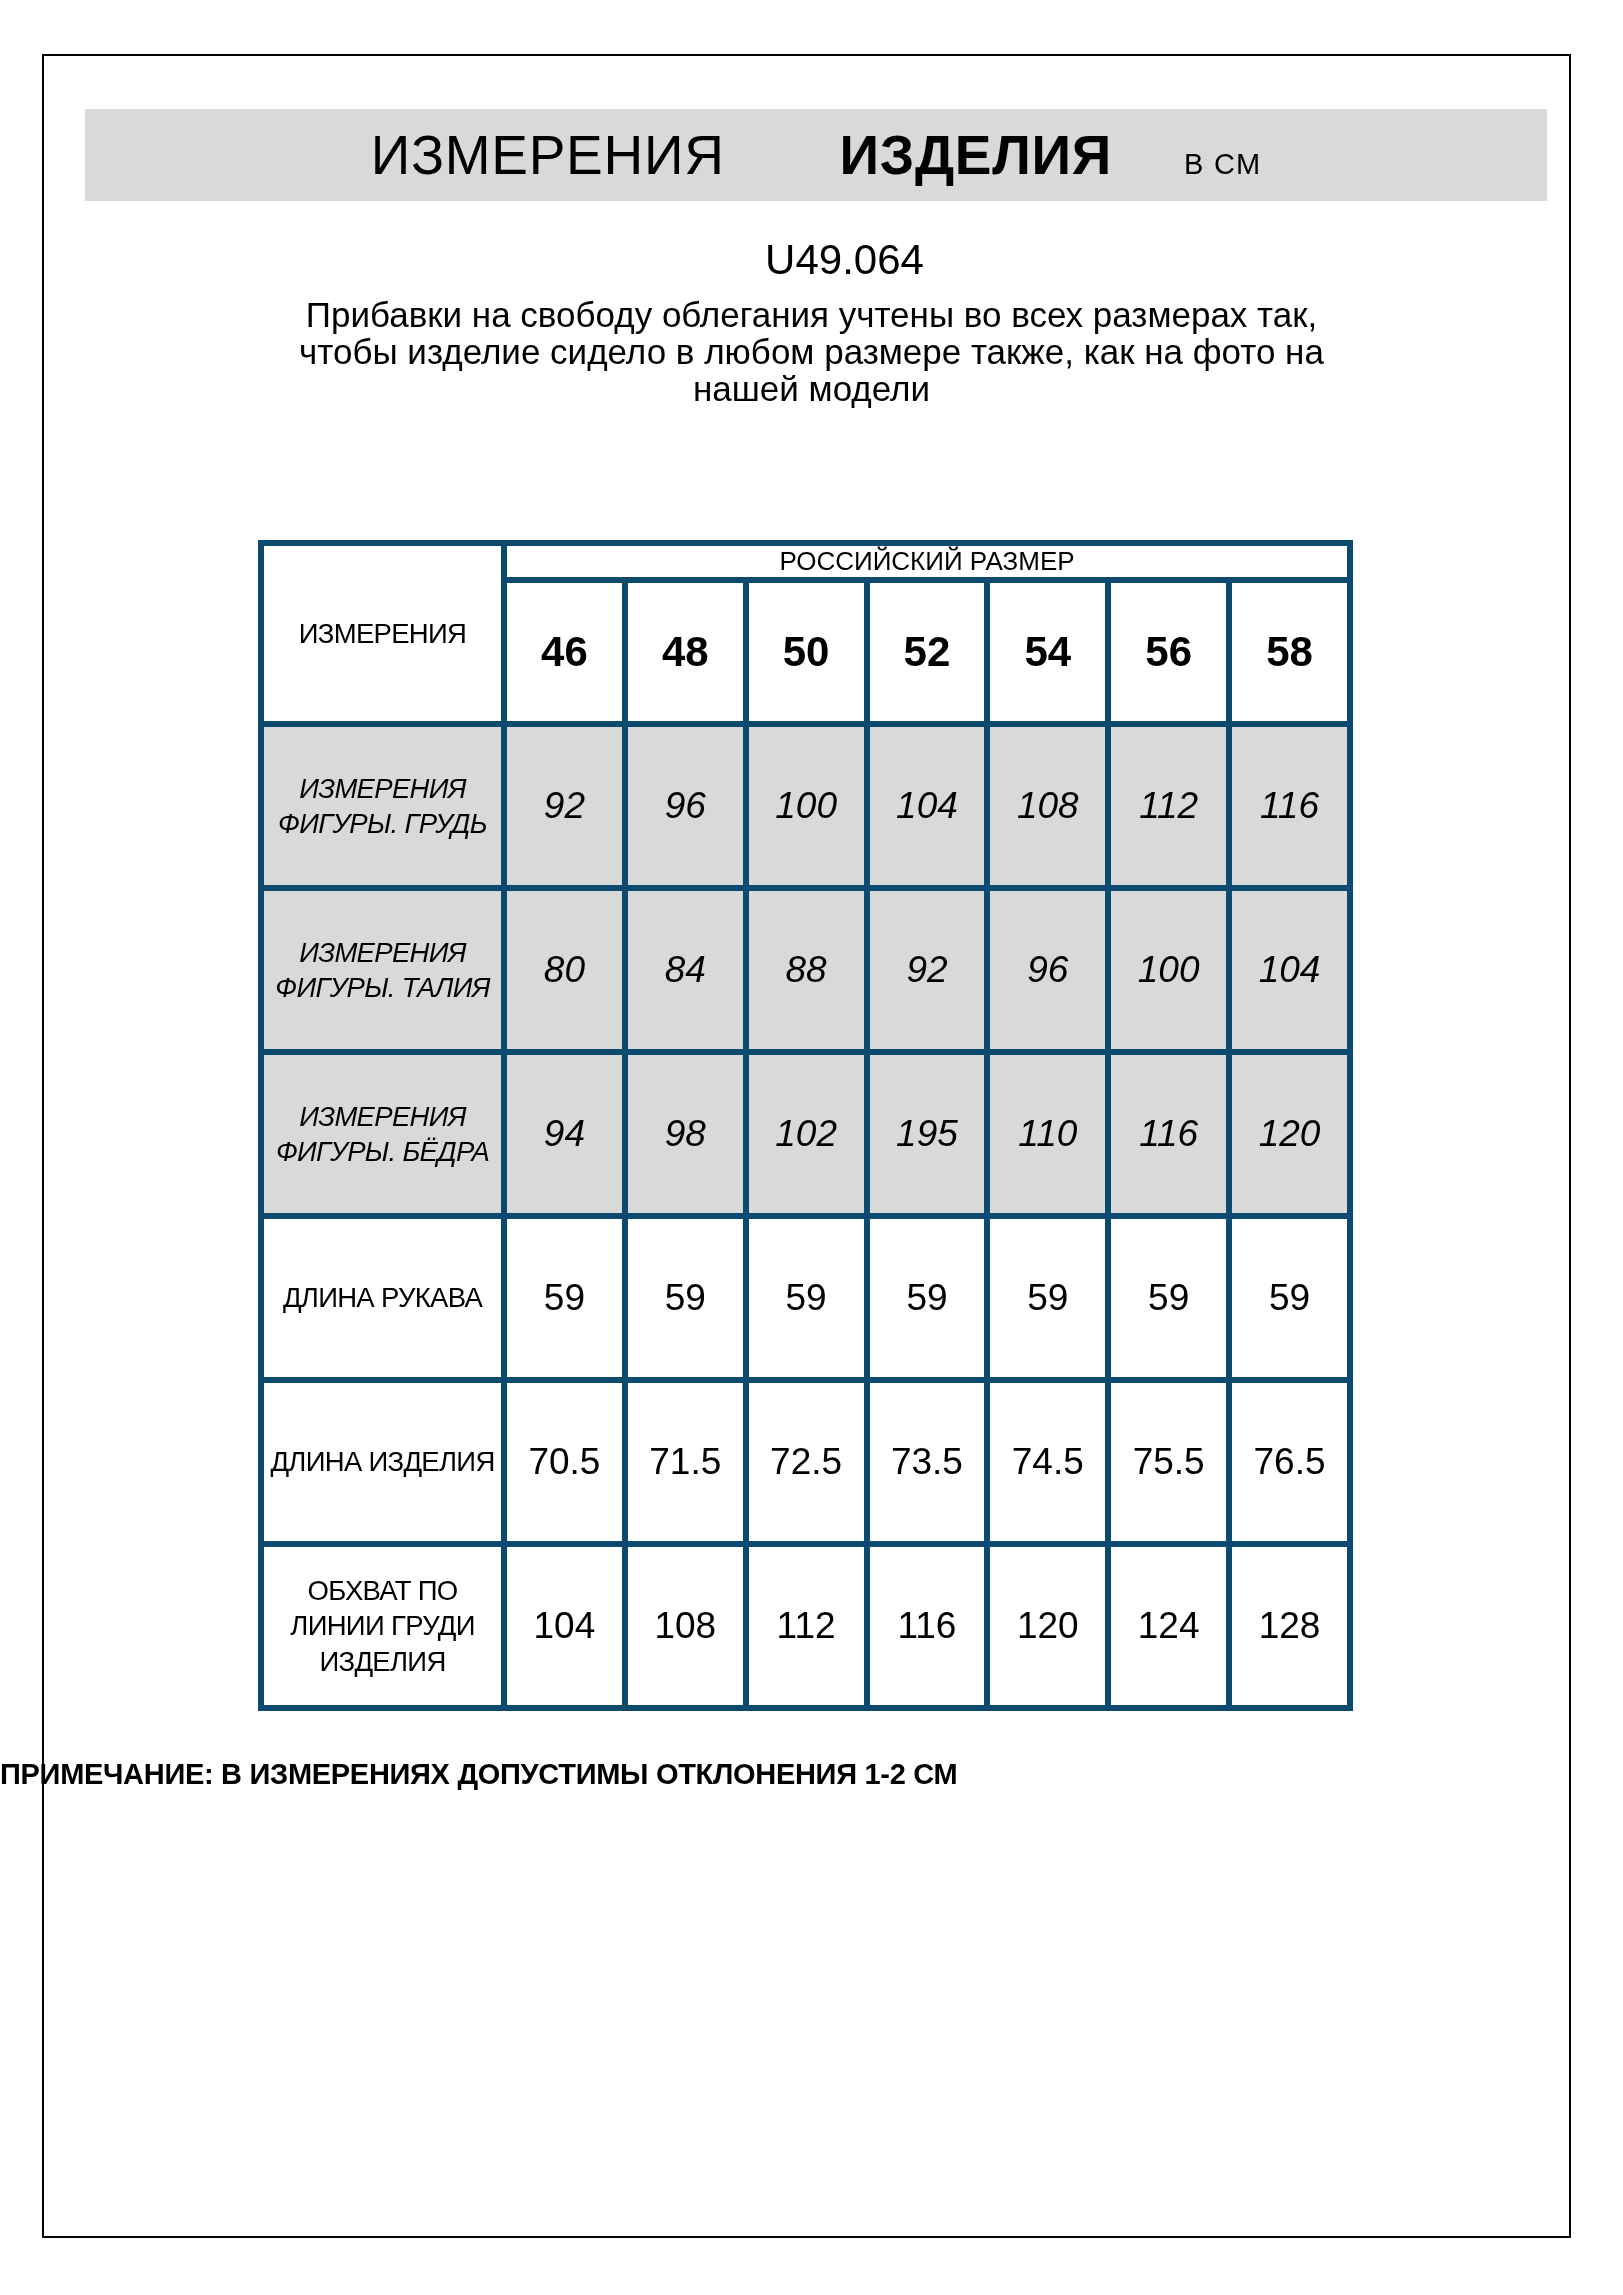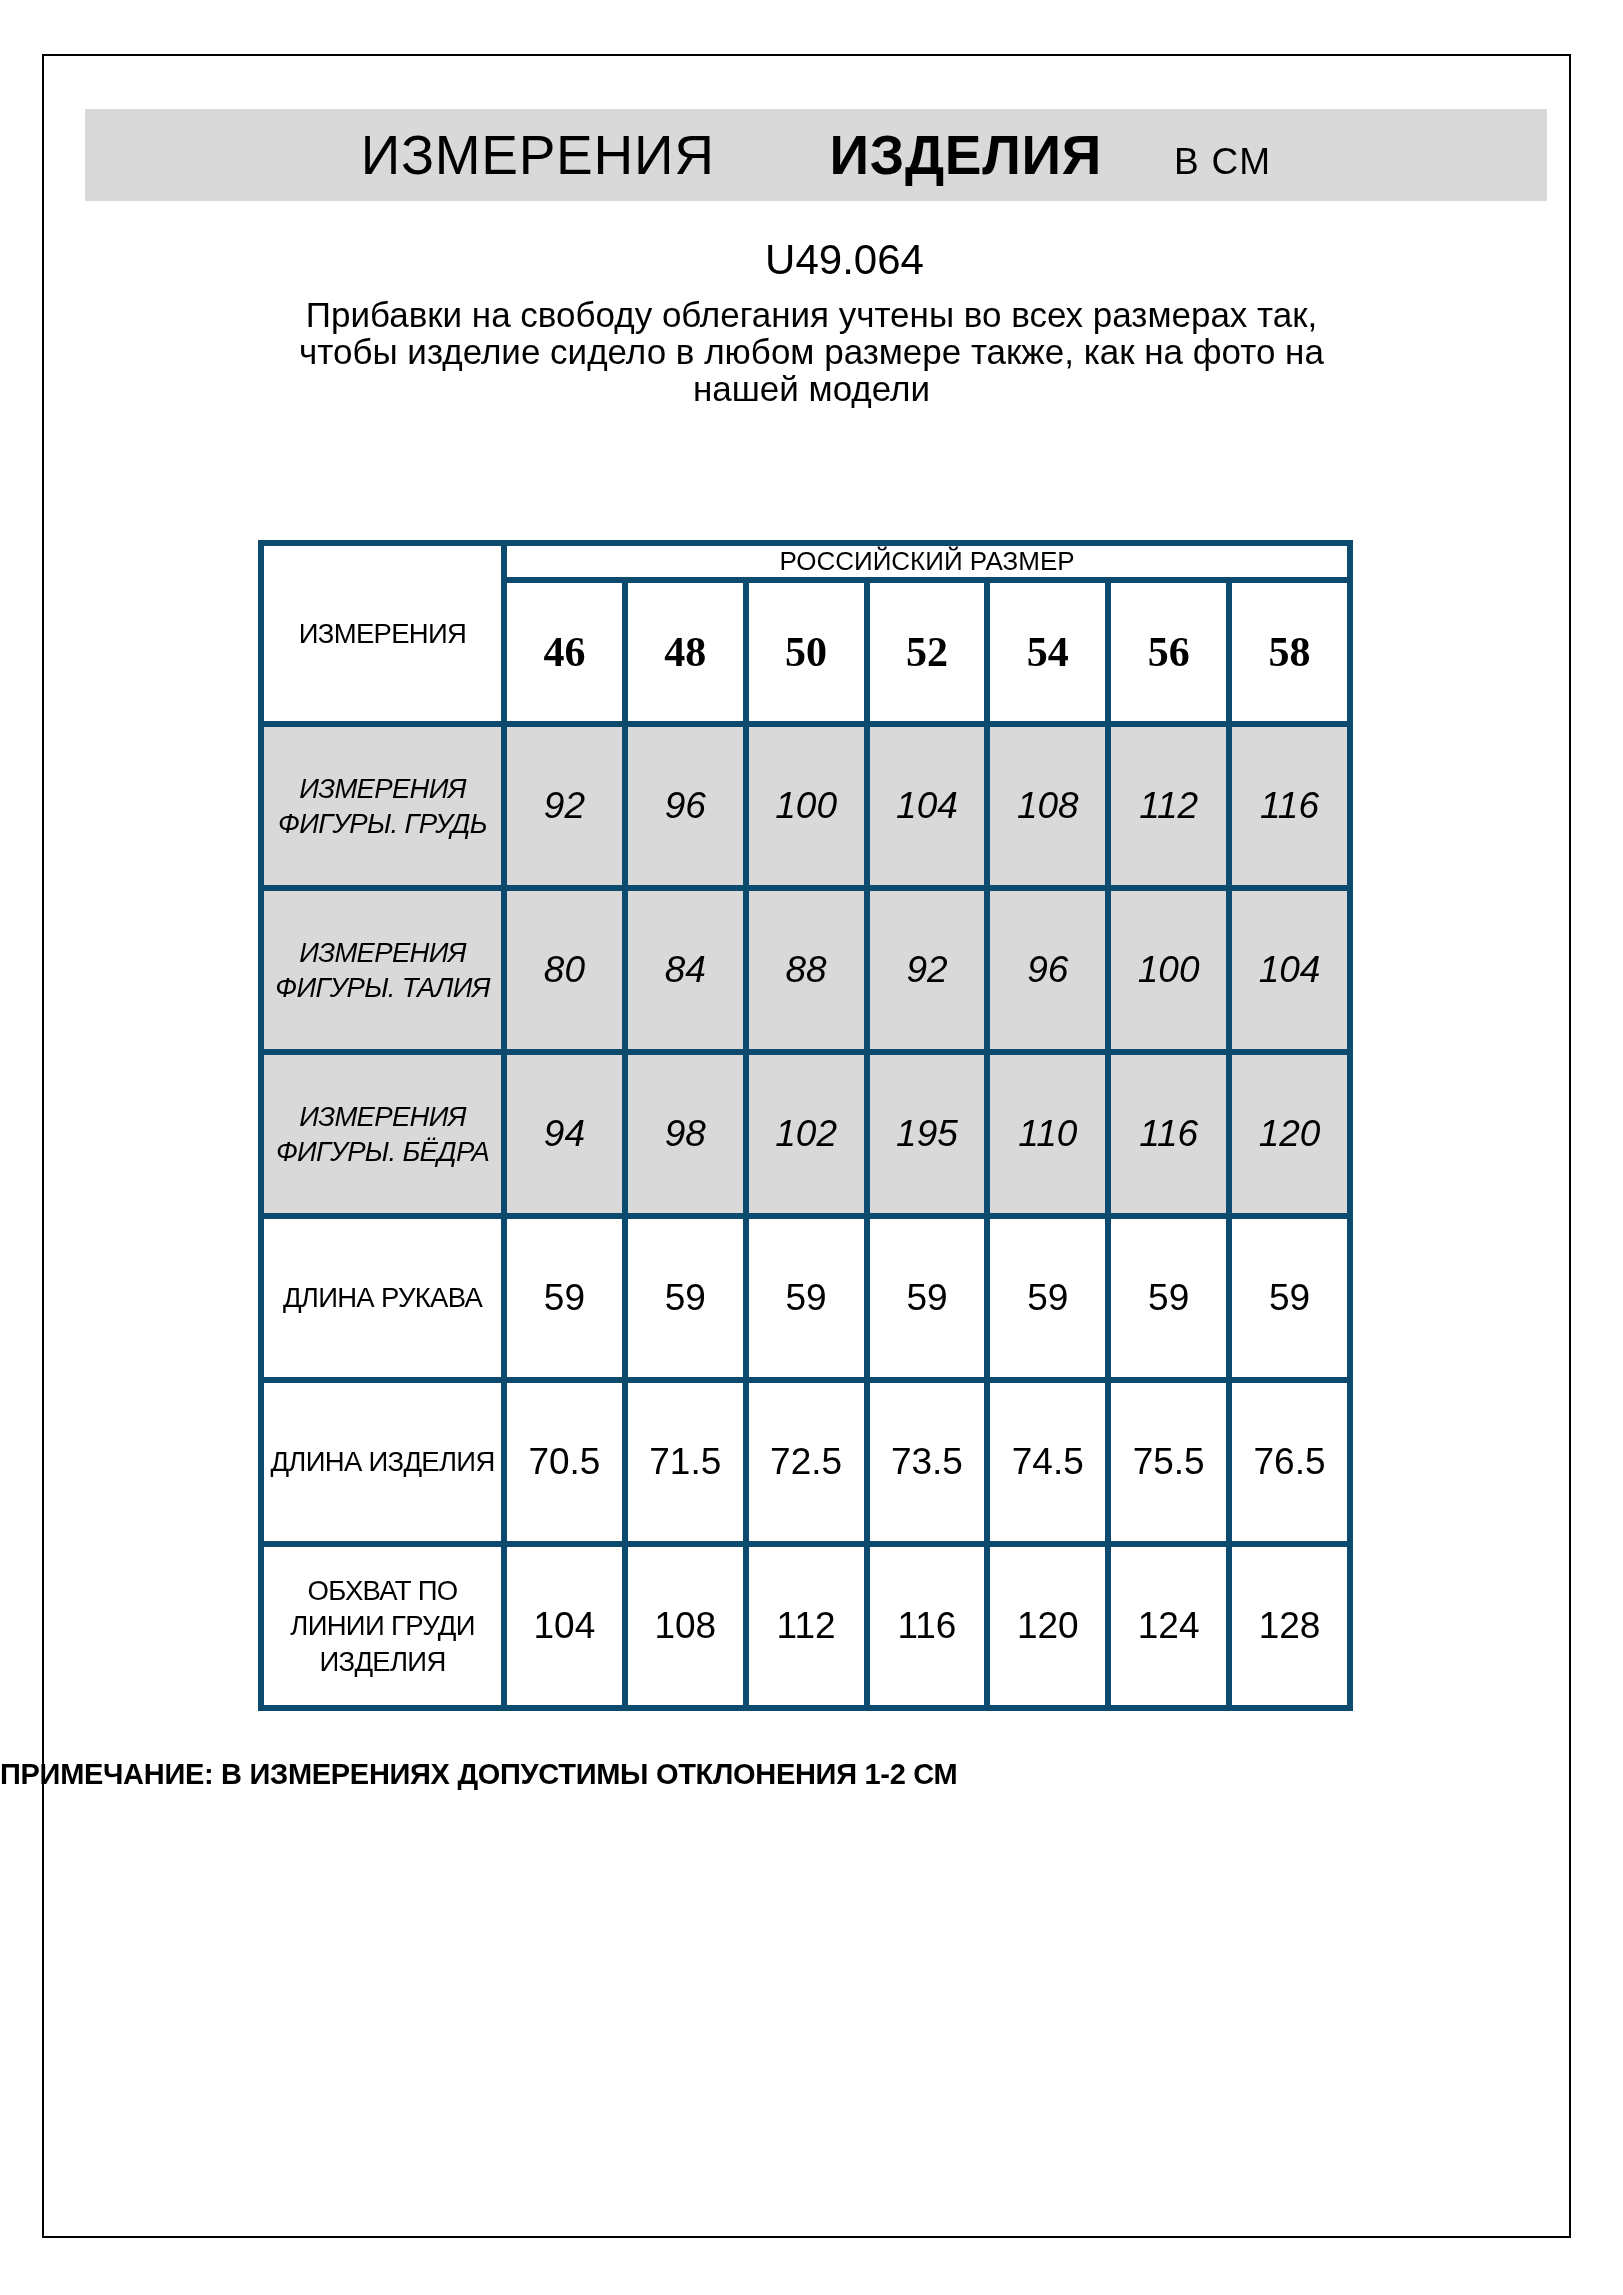--- a/index.html
+++ b/index.html
@@ -42,21 +42,21 @@
     line-height: 92px;
     letter-spacing: 0.7px;
   }
   .title-banner .w2 {
     font-size: 55px;
     font-weight: 700;
     margin-left: 115px;
     letter-spacing: 0.7px;
   }
   .title-banner .unit {
-    font-size: 37px;
+    font-size: 29px;
     font-weight: 400;
     margin-left: 72px;
     letter-spacing: 1.3px;
   }
   .article-number {
     position: absolute;
     left: 0;
     top: 236px;
     width: 100%;
     text-align: center;
@@ -84,21 +84,21 @@
     border: 2px solid #000;
   }
   table.size-table td {
     border: 6px solid #0c4a6e;
     text-align: center;
     vertical-align: middle;
     padding: 0;
     overflow: hidden;
   }
   .group-header-row { height: 32px; }
-  .size-header-row  { height: 144px; font-family: Liberation Serif, serif; }
+  .size-header-row  { height: 144px; }
   .body-row         { height: 164px; }
   td.corner-cell {
     font-size: 27.5px;
     letter-spacing: -0.7px;
   }
   td.size-group-cell {
     font-size: 26px;
     border-bottom-width: 2.6px;
   }
   td.size-cell {

